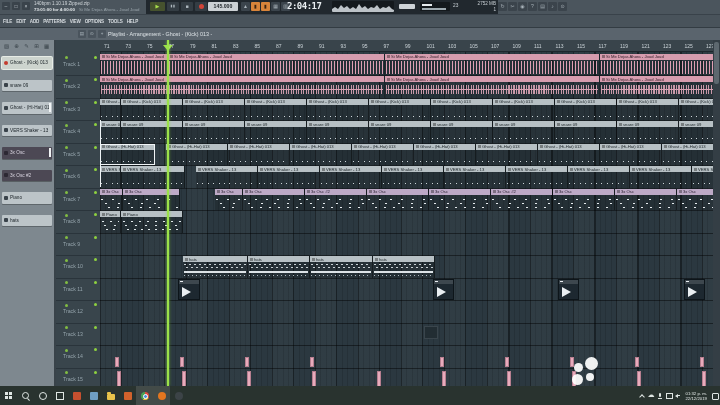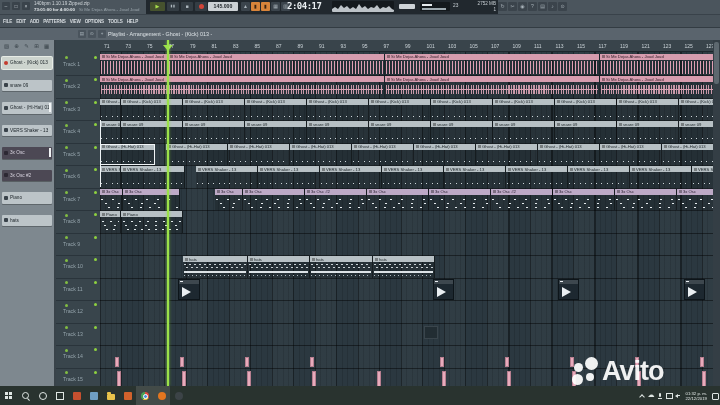--- a/index.html
+++ b/index.html
@@ -983,16 +983,15 @@
       </div>
       <span class="ti ti-notif"></span>
     </div>
   </div>
 
   <div id="watermark">
     <span class="wc c1"></span>
     <span class="wc c2"></span>
     <span class="wc c3"></span>
     <span class="wc c4"></span>
-    <span id="wm-text">Avito</span>
   </div>
 
 </div>
 
 </body></html>

